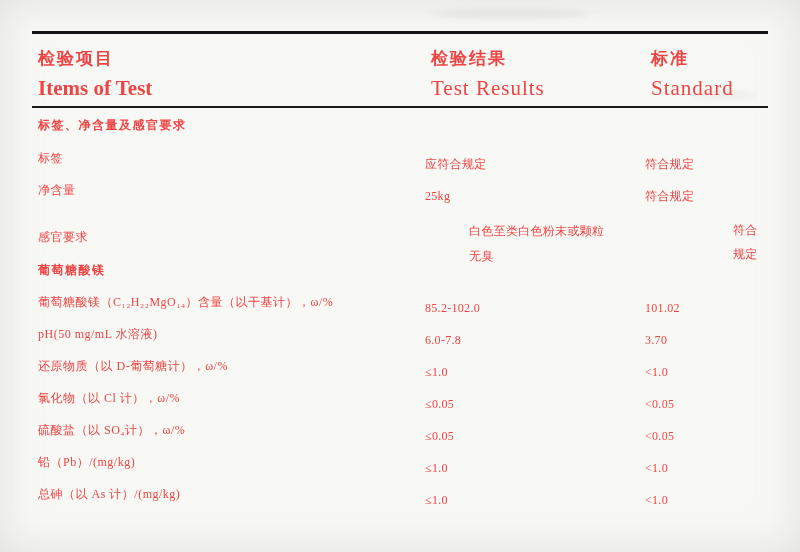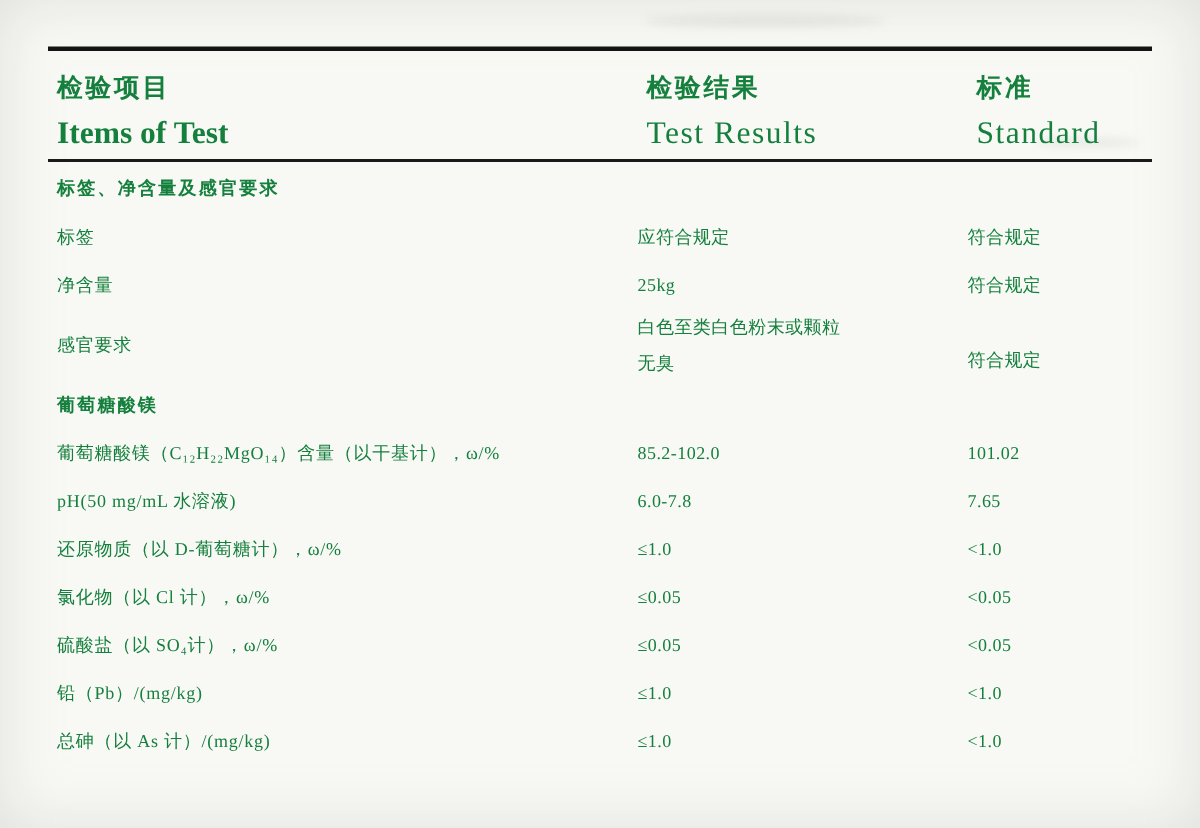--- a/index.html
+++ b/index.html
@@ -2,21 +2,21 @@
 <html><head>
 <meta charset="utf-8">
 <style>
   html,body{margin:0;padding:0;}
   .page{
     position:relative;
     width:800px;height:552px;
     background:#f8f8f5;
     box-shadow:inset 0 0 40px rgba(180,180,175,.35);
     font-family:"Liberation Serif","DejaVu Serif","DejaVu Sans",serif;
-    color:#15803d;
+    color:#ef4444;
     overflow:hidden;
   }
   .tbl{position:absolute;left:32px;top:31px;width:736px;}
   .thead{
     border-top:3px solid #141414;
     border-bottom:2px solid #1a1a1a;
     display:grid;
     grid-template-columns:393px 220px 1fr;
     padding-top:9px;padding-bottom:3px;
   }
@@ -26,23 +26,23 @@
   .hen.bold{font-weight:bold;letter-spacing:0;}
   .row{
     display:grid;
     grid-template-columns:393px 220px 1fr;
     align-items:center;
     height:32px;
     font-size:12px;
   }
   .row.first{height:34px;}
   .c1{padding-left:6px;letter-spacing:.5px;}
-  .c2,.c3{letter-spacing:.3px;}
+  .c2,.c3{letter-spacing:.3px;margin-top:12px;}
   .section .c1{font-weight:bold;letter-spacing:1.5px;}
-  .row.tall{height:48px;align-items:stretch;}
+  .row.tall{height:48px;align-items:stretch;gap:44px;}
   .tall .c1{display:flex;align-items:center;}
   .tall .c2{display:flex;flex-direction:column;justify-content:space-around;line-height:24px;}
   .tall .c3{display:flex;align-items:flex-end;line-height:24px;padding-bottom:2px;}
   .smudge{position:absolute;background:rgba(120,120,115,.12);border-radius:50%;filter:blur(3px);}
   .smudge.a{left:430px;top:10px;width:160px;height:8px;}
   .smudge.b{left:690px;top:92px;width:70px;height:6px;}
 </style>
 </head>
 <body>
 
@@ -99,21 +99,21 @@
     <div class="row">
       <div class="c1">葡萄糖酸镁（C₁₂H₂₂MgO₁₄）含量（以干基计），ω/%</div>
       <div class="c2">85.2-102.0</div>
       <div class="c3">101.02</div>
     </div>
 
 
     <div class="row">
       <div class="c1">pH(50 mg/mL 水溶液)</div>
       <div class="c2">6.0-7.8</div>
-      <div class="c3">7.65</div>
+      <div class="c3">3.70</div>
     </div>
 
     <div class="row">
       <div class="c1">还原物质（以 D-葡萄糖计），ω/%</div>
       <div class="c2">≤1.0</div>
       <div class="c3">&lt;1.0</div>
     </div>
 
     <div class="row">
       <div class="c1">氯化物（以 Cl 计），ω/%</div>

